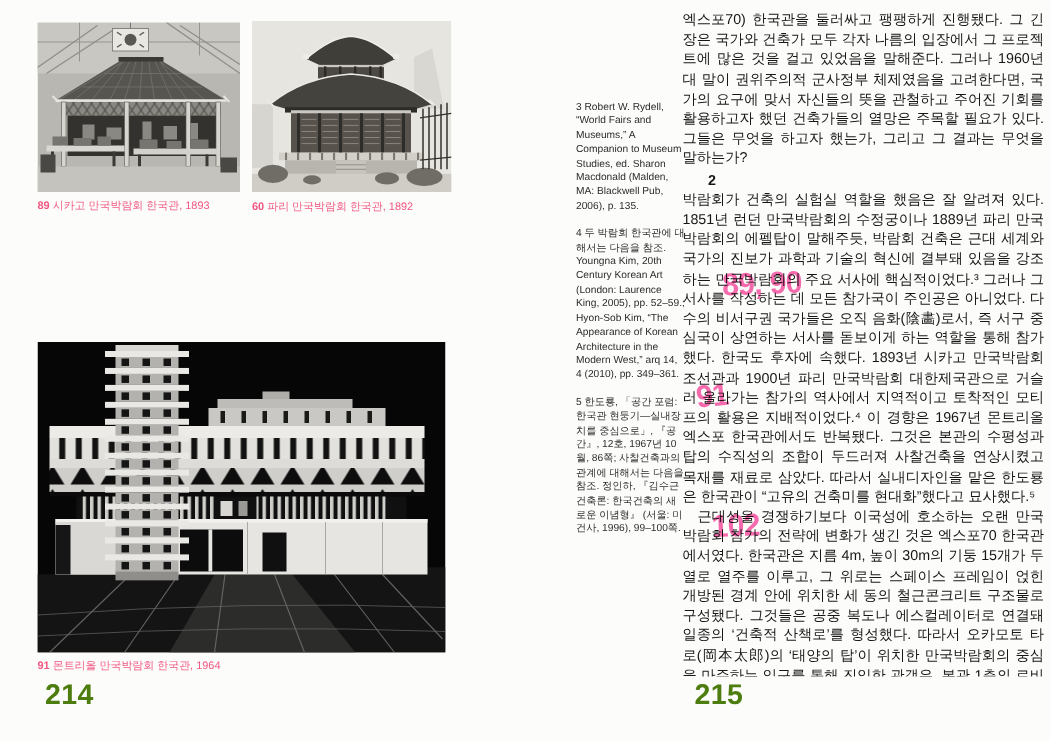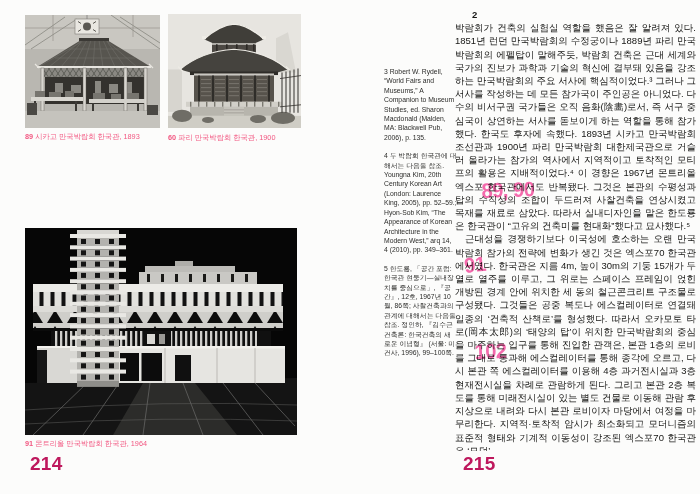--- a/index.html
+++ b/index.html
@@ -14,21 +14,21 @@
   .fig-90{left:168px;top:14px;width:133px;height:114px;}
   .fig-91{left:25px;top:228px;width:272px;height:207px;}
   .fig svg{display:block;width:100%;height:100%;}
 
   .cap{position:absolute;font-size:7.3px;line-height:9px;color:#f25882;letter-spacing:0px;white-space:nowrap;}
   .cap b{font-weight:bold;margin-right:2px;}
   .cap-89{left:25px;top:132px;}
   .cap-90{left:168px;top:133px;}
   .cap-91{left:25px;top:439px;}
 
-  .pagenum{position:absolute;font-weight:bold;font-size:19px;letter-spacing:0.3px;color:#be185d;}
+  .pagenum{position:absolute;font-weight:bold;font-size:19px;letter-spacing:0.3px;color:#4d7c0f;}
   .pn-left{left:30px;top:453px;}
   .pn-right{left:113px;top:453px;} 
 
   .footnotes{position:absolute;left:34px;top:67px;width:73px;font-size:6.8px;line-height:9.4px;color:#2c2c2a;text-align:left;}
   .footnote{margin:0 0 9px 0;}
 
   .maintext{position:absolute;left:105px;top:7px;width:241px;height:444px;overflow:hidden;
             font-size:9.5px;line-height:13.2px;text-align:justify;color:#161614;}
   .maintext p{margin:0;}
   .heading-2{font-weight:bold;padding-left:17px;margin-top:1px !important;}
@@ -214,21 +214,21 @@
             <ellipse cx="115" cy="103" rx="12" ry="6"></ellipse>
             <ellipse cx="40" cy="105" rx="6" ry="3"></ellipse>
         </g>
         <g stroke="#34322e" stroke-width="1">
           <path d="M114,58 L114,98 M118,57 L118,98 M122,56 L122,98 M126,55 L126,98 M130,54 L130,98"></path>
           <path d="M112,64 L133,61 M112,92 L133,90" stroke-width="0.8"></path>
         </g>
       </svg>
     </figure>
     <div class="cap cap-90">
-      <b>60</b><span>파리 만국박람회 한국관, 1900</span>
+      <b>60</b><span>파리 만국박람회 한국관, 1892</span>
     </div>
 
     <figure class="fig fig-91">
       <svg viewBox="0 0 272 207" preserveAspectRatio="none">
         <defs>
           <pattern id="stripes3" width="5" height="15" patternUnits="userSpaceOnUse">
             <rect width="5" height="15" fill="#0f0f0f"></rect>
               <rect width="2.3" height="15" fill="#cfcecb"></rect>
           </pattern>
           <pattern id="brk3" width="20" height="16" patternUnits="userSpaceOnUse">
@@ -400,20 +400,21 @@
 
   <div class="page page-right">
 
     <aside class="footnotes">
       <p class="footnote">3  Robert W. Rydell, “World Fairs and Museums,” A Companion to Museum Studies, ed. Sharon Macdonald (Malden, MA: Blackwell Pub, 2006), p. 135.</p>
       <p class="footnote">4  두 박람회 한국관에 대해서는 다음을 참조. Youngna Kim, 20th Century Korean Art (London: Laurence King, 2005), pp. 52–59.; Hyon-Sob Kim, “The Appearance of Korean Architecture in the Modern West,” arq 14, 4 (2010), pp. 349–361.</p>
       <p class="footnote">5  한도룡, 「공간 포럼: 한국관 현둥기―실내장치를 중심으로」, 『공간』, 12호, 1967년 10월, 86쪽; 사찰건축과의 관계에 대해서는 다음을 참조. 정인하, 『김수근 건축론: 한국건축의 새로운 이념형』 (서울: 미건사, 1996), 99–100쪽.</p>
     </aside>
 
     <div class="maintext">
+      <p>엑스포70) 한국관을 둘러싸고 팽팽하게 진행됐다. 그 긴장은 국가와 건축가 모두 각자 나름의 입장에서 그 프로젝트에 많은 것을 걸고 있었음을 말해준다. 그러나 1960년대 말이 권위주의적 군사정부 체제였음을 고려한다면, 국가의 요구에 맞서 자신들의 뜻을 관철하고 주어진 기회를 활용하고자 했던 건축가들의 열망은 주목할 필요가 있다. 그들은 무엇을 하고자 했는가, 그리고 그 결과는 무엇을 말하는가?</p>
       <p class="heading-2">2</p>
       <p>박람회가 건축의 실험실 역할을 했음은 잘 알려져 있다. 1851년 런던 만국박람회의 수정궁이나 1889년 파리 만국박람회의 에펠탑이 말해주듯, 박람회 건축은 근대 세계와 국가의 진보가 과학과 기술의 혁신에 결부돼 있음을 강조하는 만국박람회의 주요 서사에 핵심적이었다.³ 그러나 그 서사를 작성하는 데 모든 참가국이 주인공은 아니었다. 다수의 비서구권 국가들은 오직 음화(陰畵)로서, 즉 서구 중심국이 상연하는 서사를 돋보이게 하는 역할을 통해 참가했다. 한국도 후자에 속했다. 1893년 시카고 만국박람회 조선관과 1900년 파리 만국박람회 대한제국관으로 거슬러 올라가는 참가의 역사에서 지역적이고 토착적인 모티프의 활용은 지배적이었다.⁴ 이 경향은 1967년 몬트리올 엑스포 한국관에서도 반복됐다. 그것은 본관의 수평성과 탑의 수직성의 조합이 두드러져 사찰건축을 연상시켰고 목재를 재료로 삼았다. 따라서 실내디자인을 맡은 한도룡은 한국관이 “고유의 건축미를 현대화”했다고 묘사했다.⁵</p>
       <p class="p-indent">근대성을 경쟁하기보다 이국성에 호소하는 오랜 만국박람회 참가의 전략에 변화가 생긴 것은 엑스포70 한국관에서였다. 한국관은 지름 4m, 높이 30m의 기둥 15개가 두 열로 열주를 이루고, 그 위로는 스페이스 프레임이 얹힌 개방된 경계 안에 위치한 세 동의 철근콘크리트 구조물로 구성됐다. 그것들은 공중 복도나 에스컬레이터로 연결돼 일종의 ‘건축적 산책로’를 형성했다. 따라서 오카모토 타로(岡本太郎)의 ‘태양의 탑’이 위치한 만국박람회의 중심을 마주하는 입구를 통해 진입한 관객은, 본관 1층의 로비를 그대로 통과해 에스컬레이터를 통해 종각에 오르고, 다시 본관 쪽 에스컬레이터를 이용해 4층 과거전시실과 3층 현재전시실을 차례로 관람하게 된다. 그리고 본관 2층 복도를 통해 미래전시실이 있는 별도 건물로 이동해 관람 후 지상으로 내려와 다시 본관 로비이자 마당에서 여정을 마무리한다. 지역적·토착적 암시가 최소화되고 모더니즘의 표준적 형태와 기계적 이동성이 강조된 엑스포70 한국관은 ‘모던’</p>
     </div>
 
     <div class="annotation ann-1">89, 90</div>
     <div class="annotation ann-2">91</div>
     <div class="annotation ann-3">102</div>
 
     <div class="pagenum pn-right">215</div>

